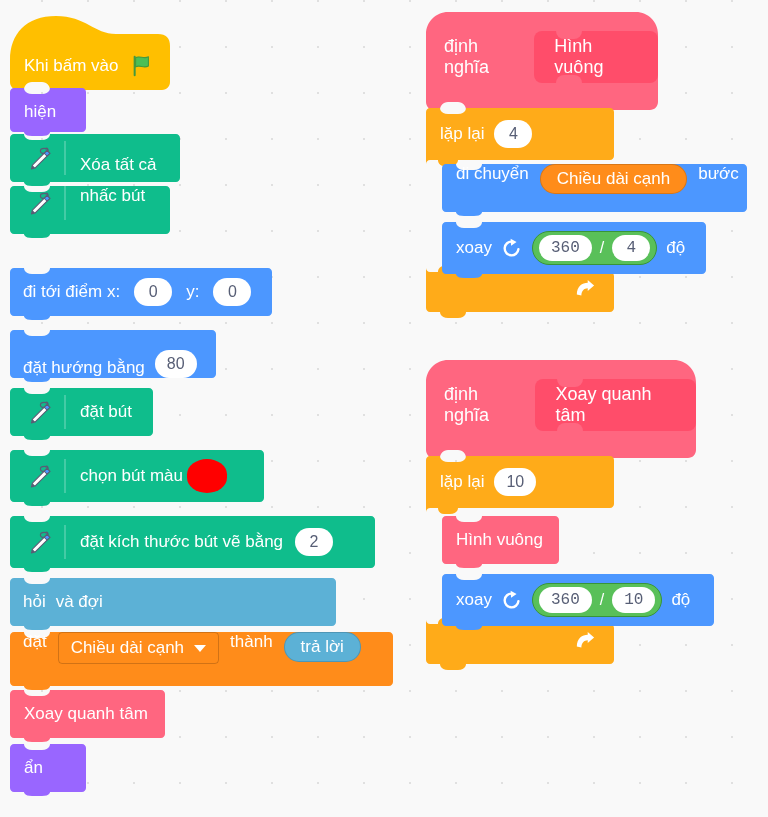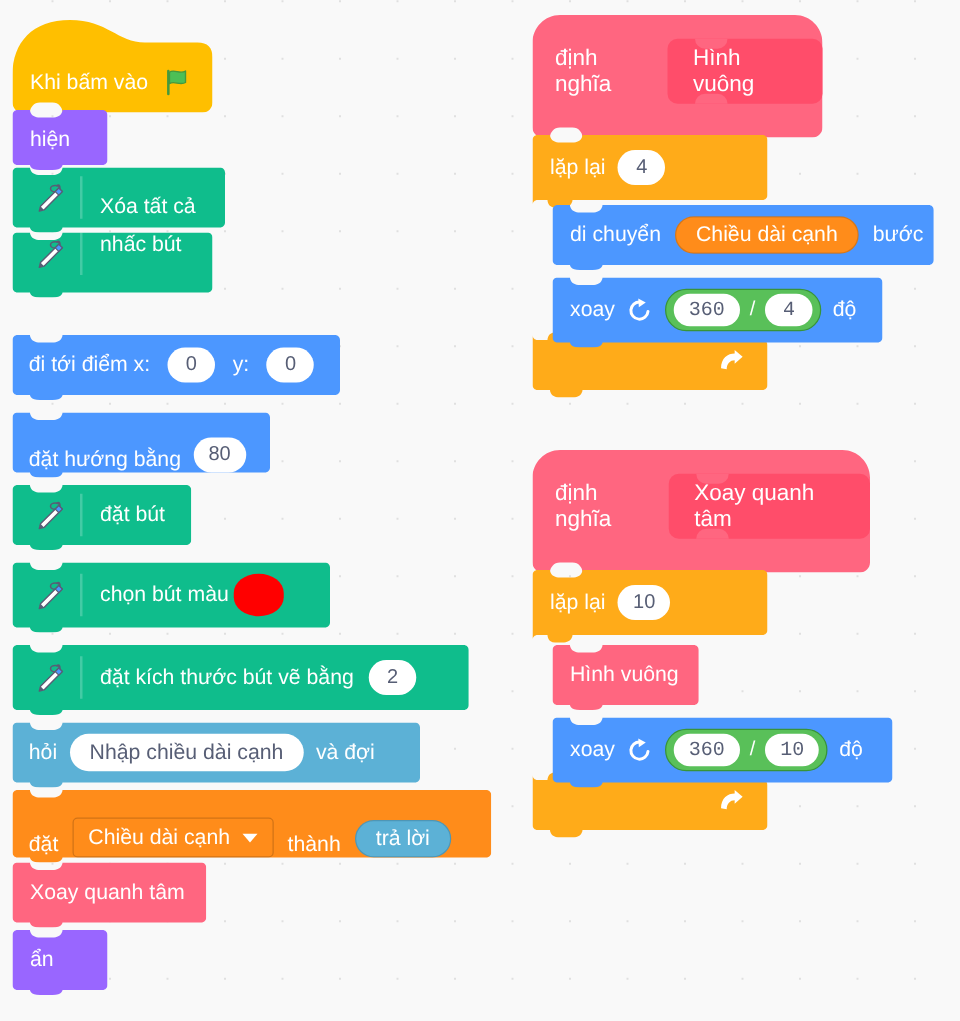--- a/index.html
+++ b/index.html
@@ -252,30 +252,29 @@
       <span class="oval num" style="margin-left:8px;">2</span>
     </div>
   </div>
 
   <div style="position:absolute;left:10px;top:578px;">
     <svg width="326" height="52" viewBox="0 0 326 52">
       <path d="M0,4 C0,1.8 1.8,0 4,0 L14,0 C14,0 14,6 22,6 L32,6 C40,6 40,0 40,0 L322,0 C324.2,0 326,1.8 326,4 L326,44 C326,46.2 324.2,48 322,48 L40,48 C40,48 40,52 32,52 L22,52 C14,52 14,48 14,48 L4,48 C1.8,48 0,46.2 0,44 Z" fill="#5CB1D6"></path>
     </svg>
     <div style="position:absolute;left:0;top:0;height:48px;display:flex;align-items:center;padding-left:13px;gap:10px;text-align:right;">
       <span style="color:#fff;font-size:17px;">hỏi</span>
-      <span class="oval text">Nhập chiều dài cạnh</span>
       <span style="color:#fff;font-size:17px;">và đợi</span>
     </div>
   </div>
 
   <div style="position:absolute;left:10px;top:632px;">
     <svg width="383" height="58" viewBox="0 0 383 58">
       <path d="M0,4 C0,1.8 1.8,0 4,0 L14,0 C14,0 14,6 22,6 L32,6 C40,6 40,0 40,0 L379,0 C381.2,0 383,1.8 383,4 L383,50 C383,52.2 381.2,54 379,54 L40,54 C40,54 40,58 32,58 L22,58 C14,58 14,54 14,54 L4,54 C1.8,54 0,52.2 0,50 Z" fill="#FF8C1A"></path>
     </svg>
-    <div style="position:absolute;left:0;top:0;height:54px;display:flex;align-items:flex-end;padding-left:13px;gap:11px;">
+    <div style="position:absolute;left:0;top:0;height:54px;display:flex;align-items:flex-start;padding-left:13px;gap:11px;">
       <span style="color:#fff;font-size:17px;">đặt</span>
       <span class="dropdown">
         <span>Chiều dài cạnh</span>
         <span class="caret"></span>
       </span>
       <span style="color:#fff;font-size:17px;">thành</span>
       <span class="reporter ans">trả lời</span>
     </div>
   </div>
 
@@ -321,21 +320,21 @@
     </div>
     <svg class="loop-arrow" viewBox="0 0 24 22" style="position:absolute;right:18px;top:172px;">
       <path d="M3,16 C3,7 9,3 15,3 L15,0 L22,6 L15,12 L15,9 C11,9 8,12 8,17 Z" fill="#fff"></path>
     </svg>
   </div>
 
   <div style="position:absolute;left:442px;top:164px;">
     <svg width="305" height="52" viewBox="0 0 305 52">
       <path d="M0,4 C0,1.8 1.8,0 4,0 L14,0 C14,0 14,6 22,6 L32,6 C40,6 40,0 40,0 L301,0 C303.2,0 305,1.8 305,4 L305,44 C305,46.2 303.2,48 301,48 L40,48 C40,48 40,52 32,52 L22,52 C14,52 14,48 14,48 L4,48 C1.8,48 0,46.2 0,44 Z" fill="#4C97FF"></path>
     </svg>
-    <div style="position:absolute;left:0;top:0;height:48px;display:flex;align-items:center;padding-left:14px;gap:11px;">
+    <div style="position:absolute;left:0;top:0;height:48px;display:flex;align-items:flex-start;padding-left:14px;gap:11px;">
       <span style="color:#fff;font-size:17px;">di chuyển</span>
       <span class="reporter var">Chiều dài cạnh</span>
       <span style="color:#fff;font-size:17px;">bước</span>
     </div>
   </div>
 
   <div style="position:absolute;left:442px;top:222px;">
     <svg width="264" height="56" viewBox="0 0 264 56">
       <path d="M0,4 C0,1.8 1.8,0 4,0 L14,0 C14,0 14,6 22,6 L32,6 C40,6 40,0 40,0 L260,0 C262.2,0 264,1.8 264,4 L264,48 C264,50.2 262.2,52 260,52 L40,52 C40,52 40,56 32,56 L22,56 C14,56 14,52 14,52 L4,52 C1.8,52 0,50.2 0,48 Z" fill="#4C97FF"></path>
     </svg>

